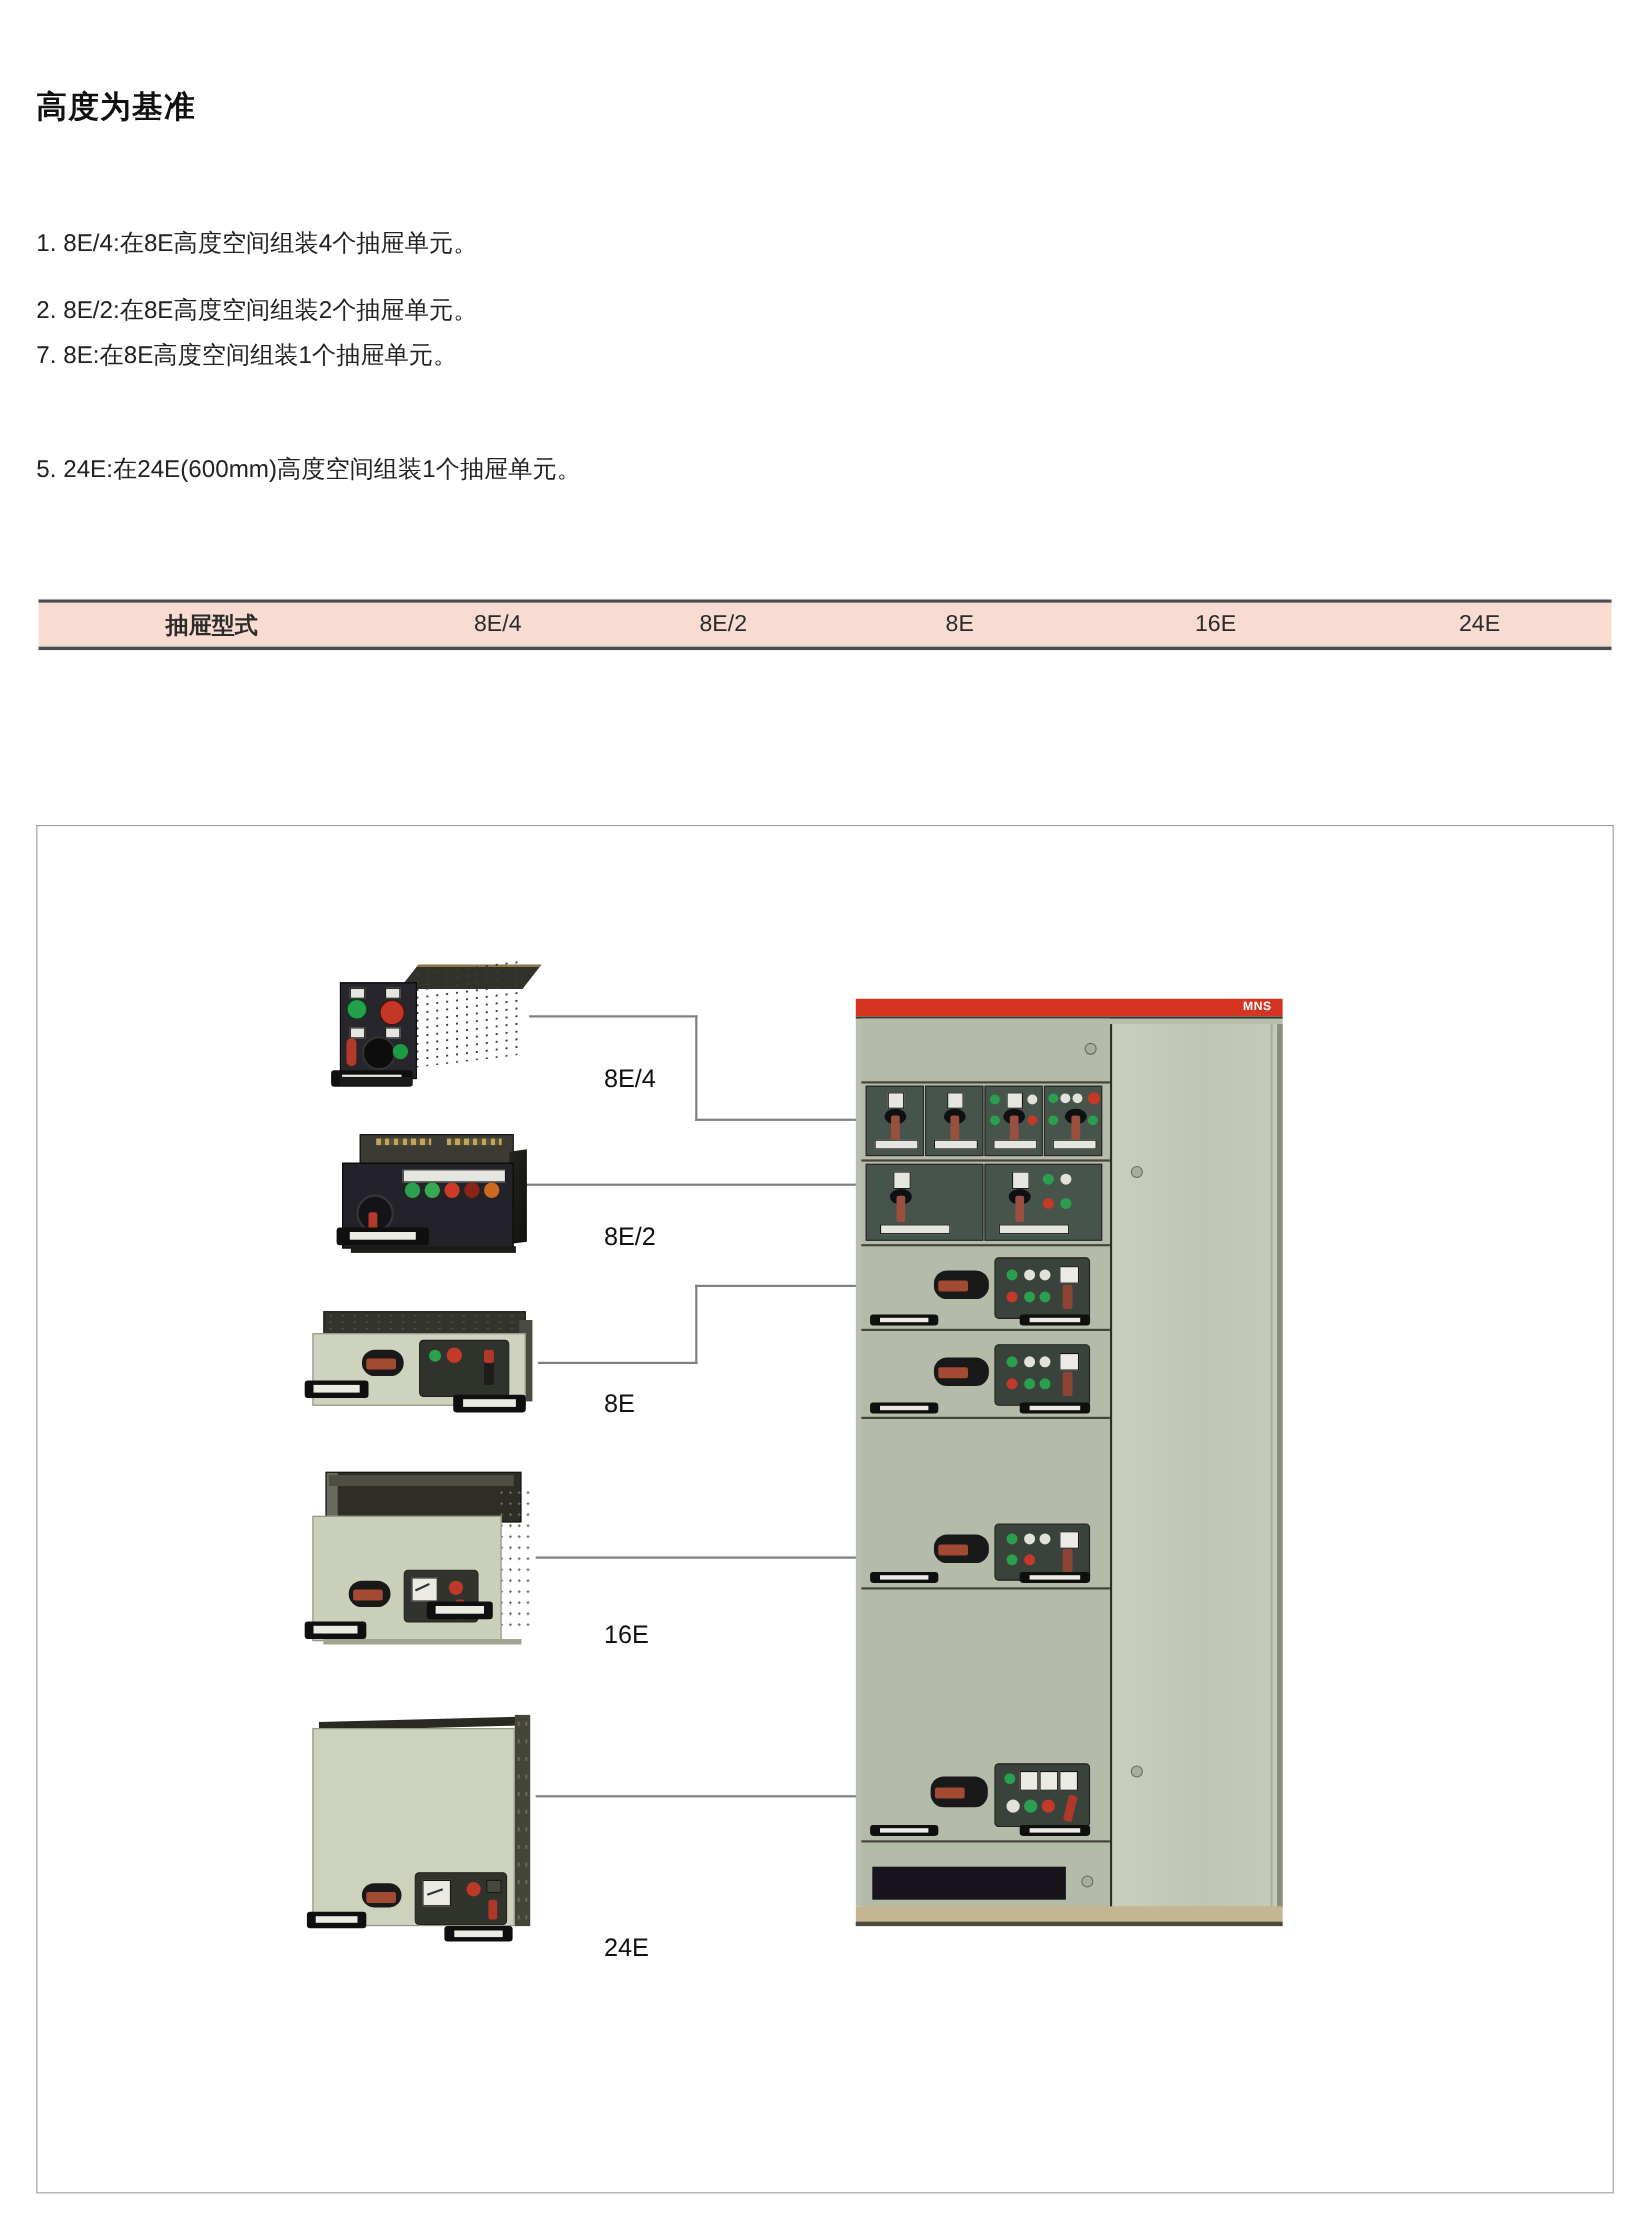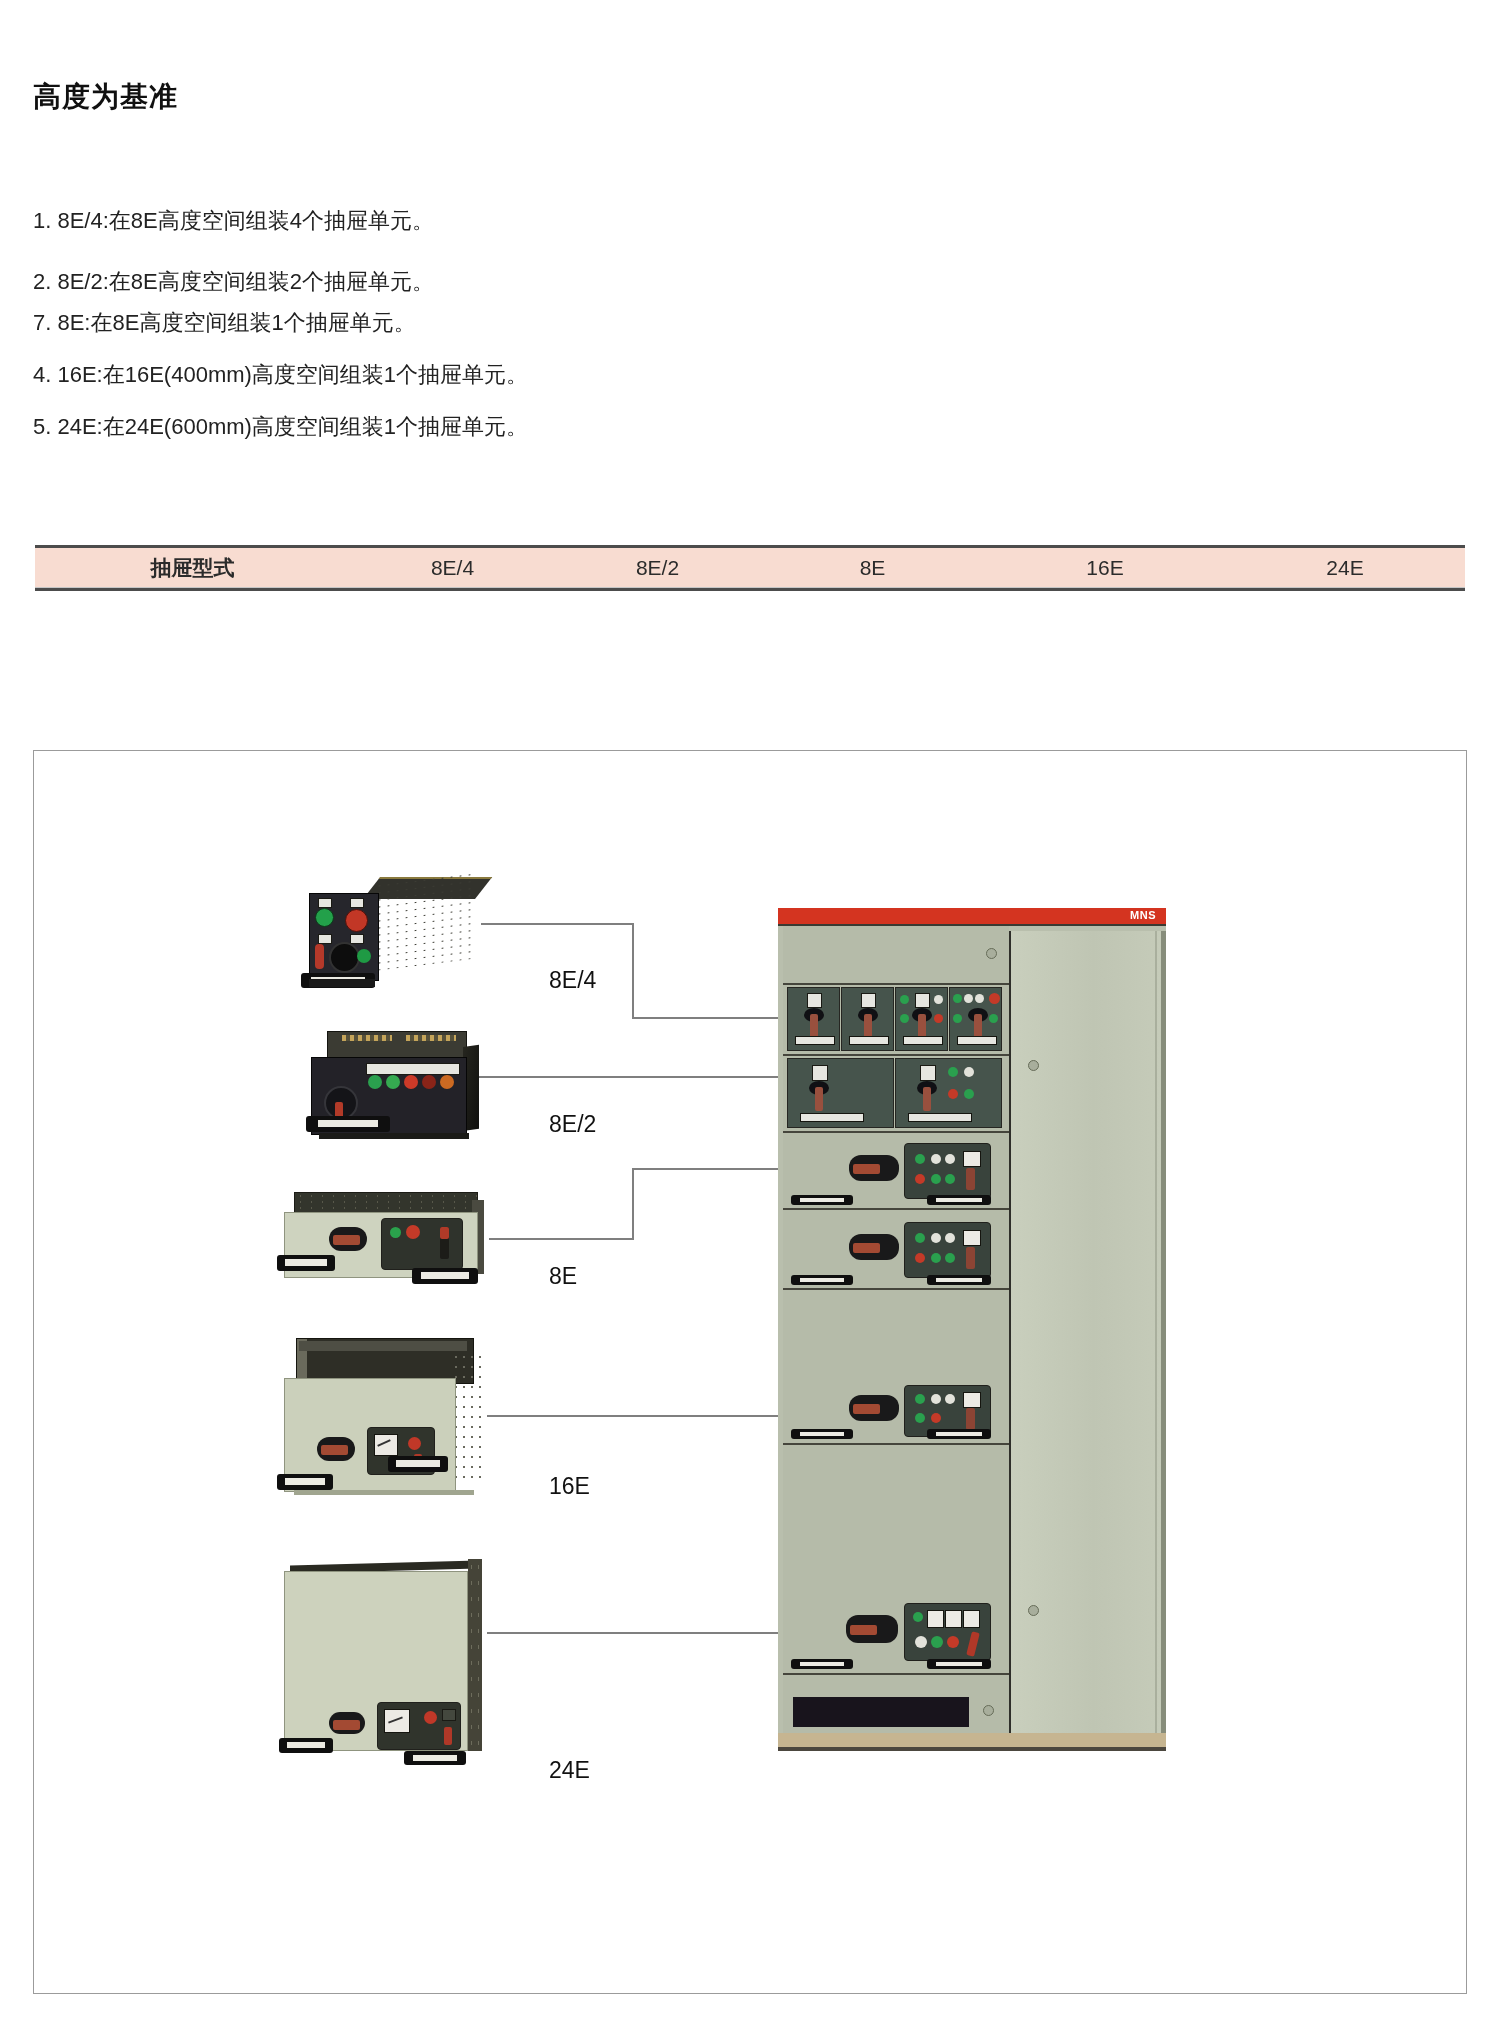--- a/index.html
+++ b/index.html
@@ -61,21 +61,20 @@
 </style>
 </head>
 <body>
 
 <div class="page">
 
   <div class="abs title">高度为基准</div>
   <div class="abs bodyline" style="top:206px;">1. 8E/4:在8E高度空间组装4个抽屉单元。</div>
   <div class="abs bodyline" style="top:267px;">2. 8E/2:在8E高度空间组装2个抽屉单元。</div>
   <div class="abs bodyline" style="top:308px;">7. 8E:在8E高度空间组装1个抽屉单元。</div>
-  <div class="abs bodyline" style="top:360px;">4. 16E:在16E(400mm)高度空间组装1个抽屉单元。</div>
   <div class="abs bodyline" style="top:412px;">5. 24E:在24E(600mm)高度空间组装1个抽屉单元。</div>
 
   <div class="abs spec-table">
     <div class="t-top"></div>
     <div class="t-head">
       <div class="tc c0">抽屉型式</div>
       <div class="tc c1">8E/4</div>
       <div class="tc c2">8E/2</div>
       <div class="tc c3">8E</div>
       <div class="tc c4">16E</div>

